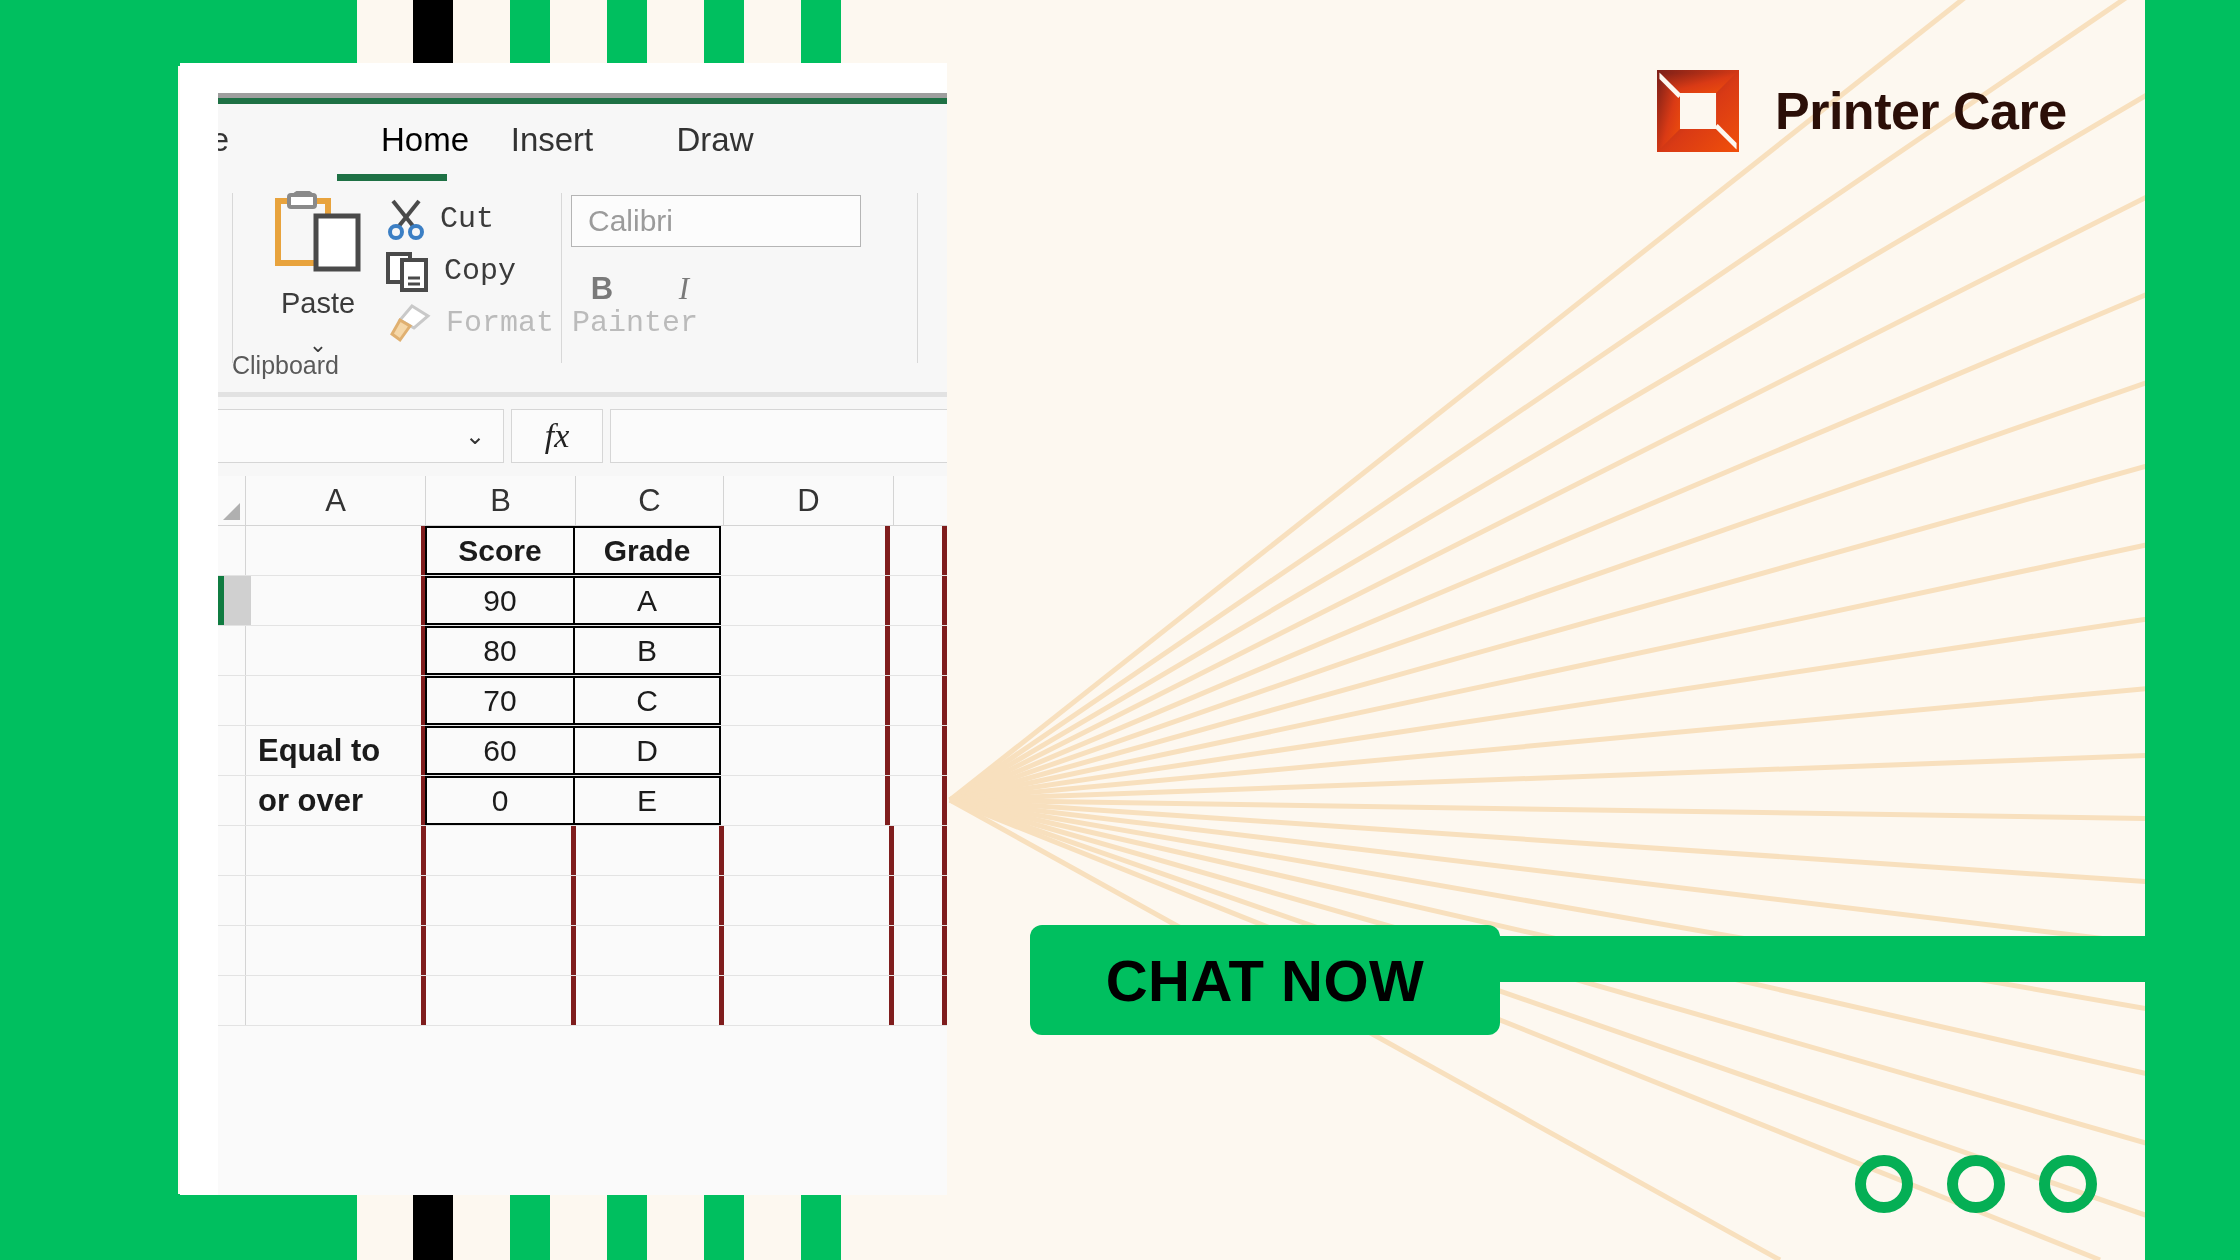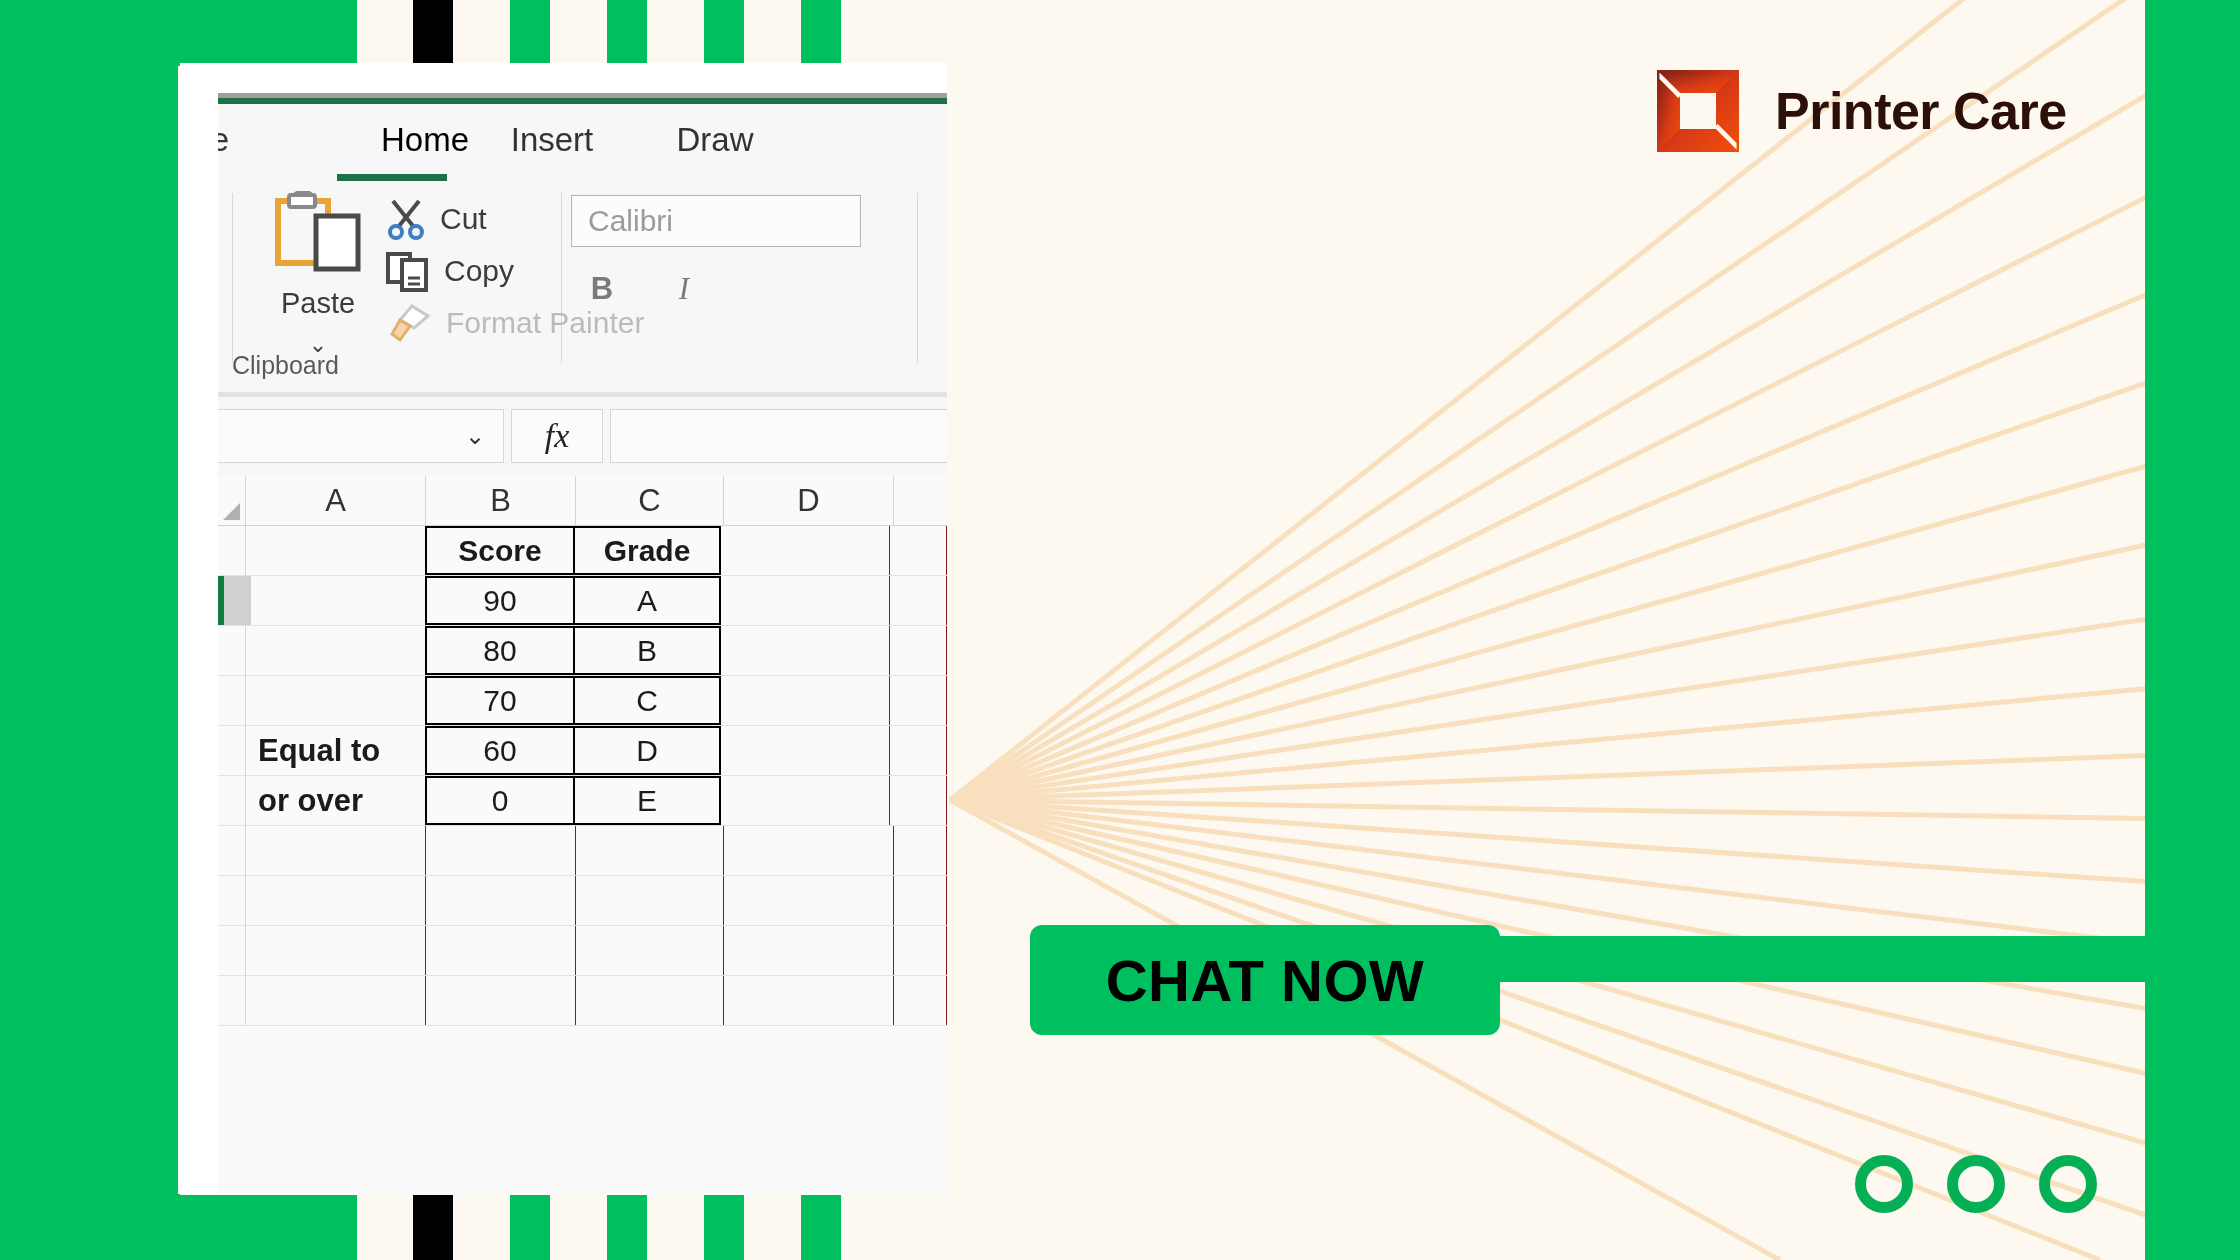--- a/index.html
+++ b/index.html
@@ -163,20 +163,21 @@
     font-size: 22px;
     color: #3b3b3b;
     line-height: 1;
     margin-top: 14px;
   }
 
   .cmd-list {
     position: absolute;
     left: 168px;
     top: 8px;
+    font-family: Liberation Mono, monospace;
   }
   .cmd-row {
     display: flex;
     align-items: center;
     height: 52px;
     gap: 14px;
   }
   .cmd-label {
     font-size: 30px;
     color: #3b3b3b;
@@ -316,21 +317,21 @@
     position: relative;
   }
   .row-head.selected::after {
     content: "";
     position: absolute;
     left: 0; top: 0; bottom: 0;
     width: 100%;
     background: #D0D0D0;
     border-left: 6px solid #107C41;
   }
-  .cell { border-right: 1px solid #7f1d1d; display: flex; align-items: center; justify-content: center;
+  .cell { border-right: 5px solid #7f1d1d; display: flex; align-items: center; justify-content: center;
           font-size: 30px; color: #1b1b1b; }
   .cell.cA { width: 180px; }
   .cell.cB { width: 150px; }
   .cell.cC { width: 148px; }
   .cell.cD { width: 170px; }
   .cell.cE { flex: 1; }
   .cell.boxed { border: 2px solid #000; margin: 0 -1px; font-weight: normal; }
   .cell.hdr { font-weight: bold; }
   .cell.labelA { font-weight: bold; justify-content: flex-start; padding-left: 12px; font-size: 31px; }
 

